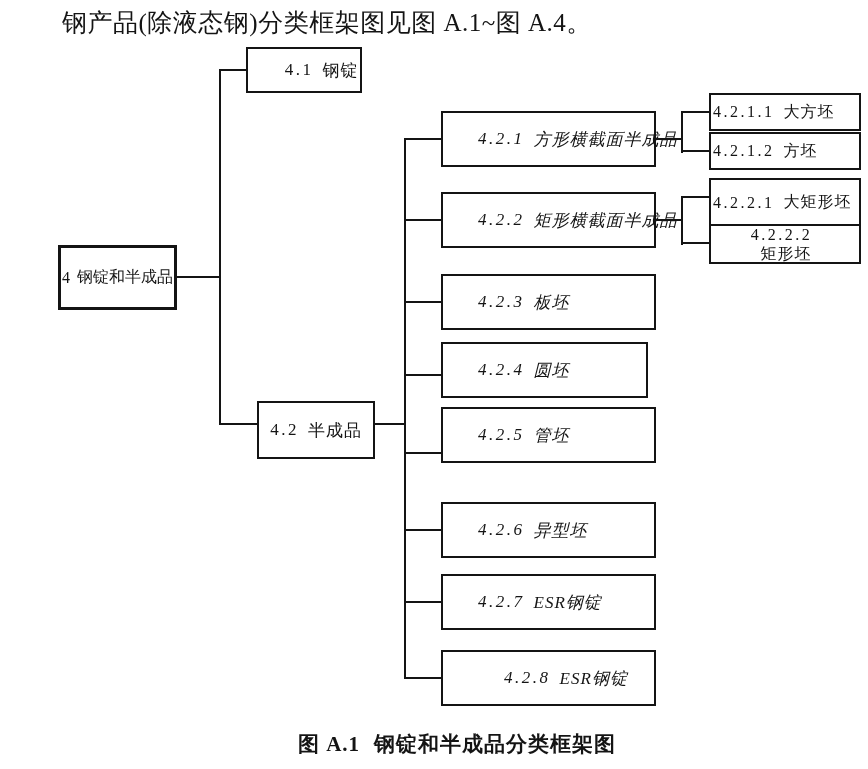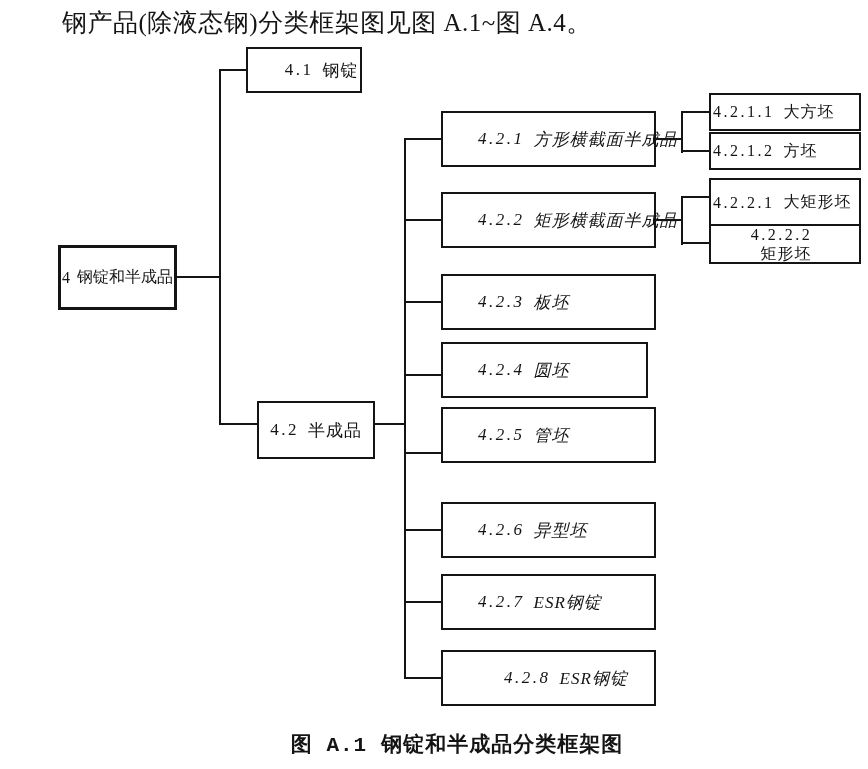--- a/index.html
+++ b/index.html
@@ -21,21 +21,21 @@
   .node .lbl { letter-spacing:1px; }
   .root { border-width:3px; justify-content:center; font-size:16px; }
   .root .num { letter-spacing:0; margin-right:7px; }
   .root .lbl { letter-spacing:0; }
   .l2 { justify-content:center; font-size:17px; }
   .l3 { padding-left:35px; font-size:17px;font-style:italic; }
   .l4 { padding-left:2px; font-size:16px; }
   .line { position:absolute; background:#141414; }
   .caption {
     position:absolute; top:730px; left:457px; transform:translateX(-50%);
-    font-family:Liberation Mono, monospace;
+    font-family:Liberation Serif, serif;
     font-weight:700; font-size:21px; white-space:nowrap; letter-spacing:1px;
   }
   .caption .cap-title { margin-left:14px; }
 </style>
 </head>
 <body>
 
 <div class="canvas">
 
   <div class="intro">钢产品(除液态钢)分类框架图见图 A.1~图 A.4。</div>

